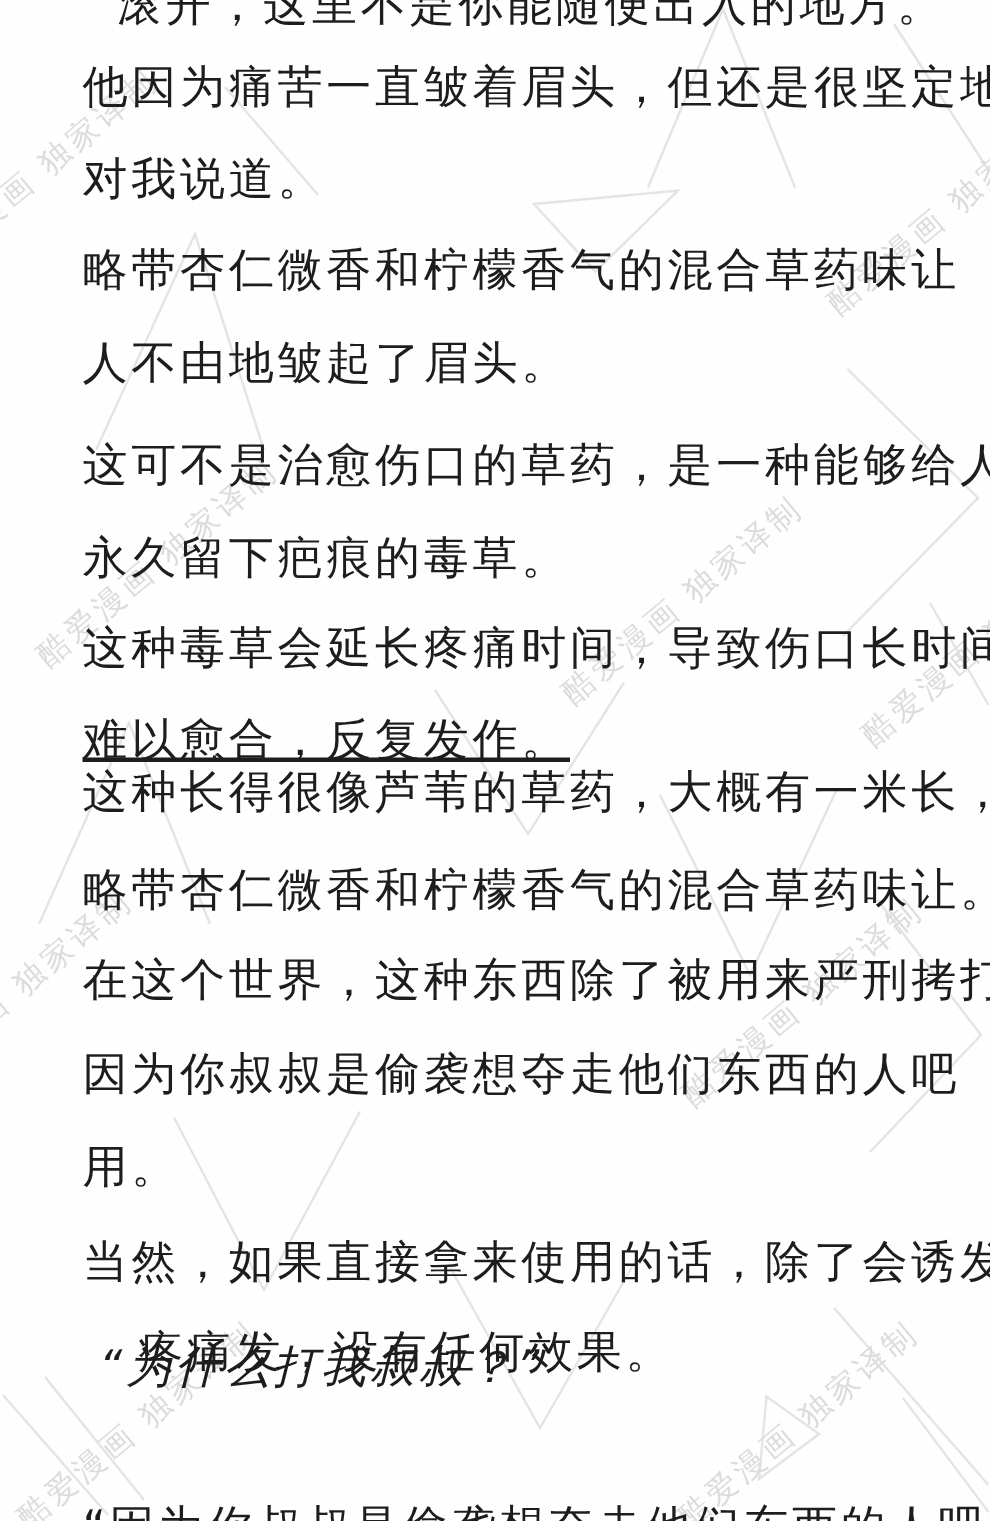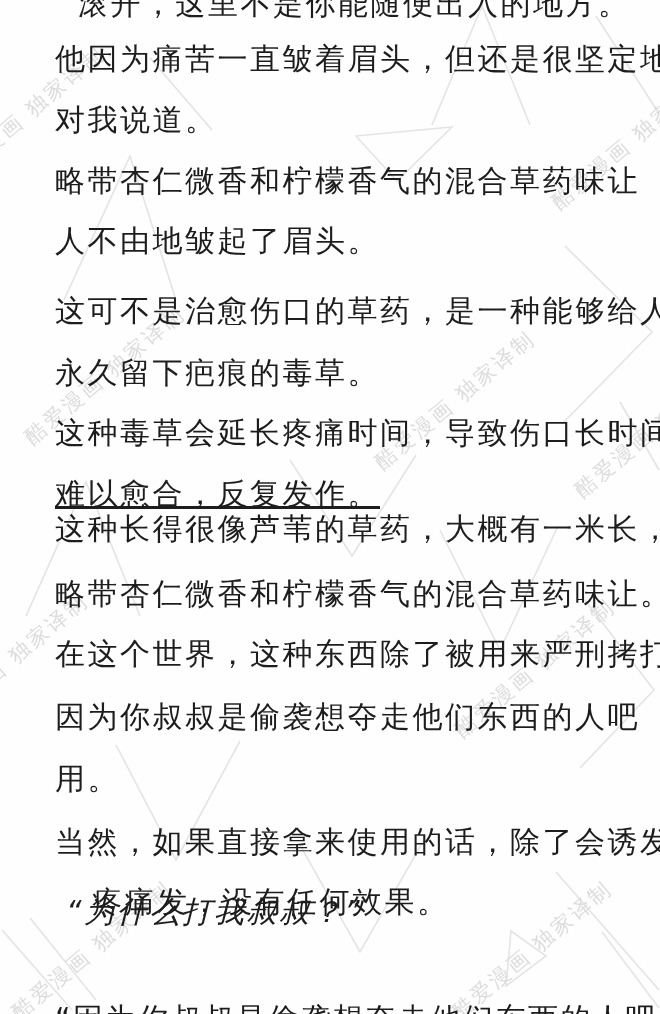--- a/index.html
+++ b/index.html
@@ -79,21 +79,21 @@
       <div class="wm-text" style="left: 8px; top: 662px; color: rgb(220, 220, 220);">酷爱漫画 独家译制</div>
       <div class="wm-text" style="left: 535px; top: 668px; color: rgb(220, 220, 220);">酷爱漫画 独家译制</div>
       <div class="wm-text" style="left: 92px; top: 950px; color: rgb(220, 220, 220);">酷爱漫画 独家译制</div>
       <div class="wm-text" style="left: 532px; top: 950px; color: rgb(220, 220, 220);">酷爱漫画 独家译制</div>
     </div>
 
   <div class="line" style="top:-13px;  left:60px;">“滚开，这里不是你能随便出入的地方。</div>
   <div class="line" style="top:42px;   left:55px;">他因为痛苦一直皱着眉头，但还是很坚定地</div>
   <div class="line" style="top:164px;  left:55px;">略带杏仁微香和柠檬香气的混合草药味让</div>
   <div class="line" style="top:103px;  left:55px;">对我说道。</div>
-  <div class="line" style="top:226px;  left:55px;font-family:Liberation Mono, monospace;">人不由地皱起了眉头。</div>
+  <div class="line" style="top:226px;  left:55px;">人不由地皱起了眉头。</div>
   <div class="line" style="top:294px;  left:55px;">这可不是治愈伤口的草药，是一种能够给人</div>
   <div class="line" style="top:356px;  left:55px;">永久留下疤痕的毒草。</div>
   <div class="line" style="top:416px;  left:55px;">这种毒草会延长疼痛时间，导致伤口长时间</div>
   <div class="line" style="top:477px;  left:55px;text-decoration:underline;">难以愈合，反复发作。</div>
   <div class="line" style="top:512px;  left:55px;">这种长得很像芦苇的草药，大概有一米长，</div>
   <div class="line" style="top:577px;  left:55px;">略带杏仁微香和柠檬香气的混合草药味让。</div>
   <div class="line" style="top:637px;  left:55px;">在这个世界，这种东西除了被用来严刑拷打，</div>
   <div class="line" style="top:700px;  left:55px;">因为你叔叔是偷袭想夺走他们东西的人吧</div>
   <div class="line" style="top:762px;  left:55px;">用。</div>
   <div class="line" style="top:825px;  left:55px;">当然，如果直接拿来使用的话，除了会诱发</div>

